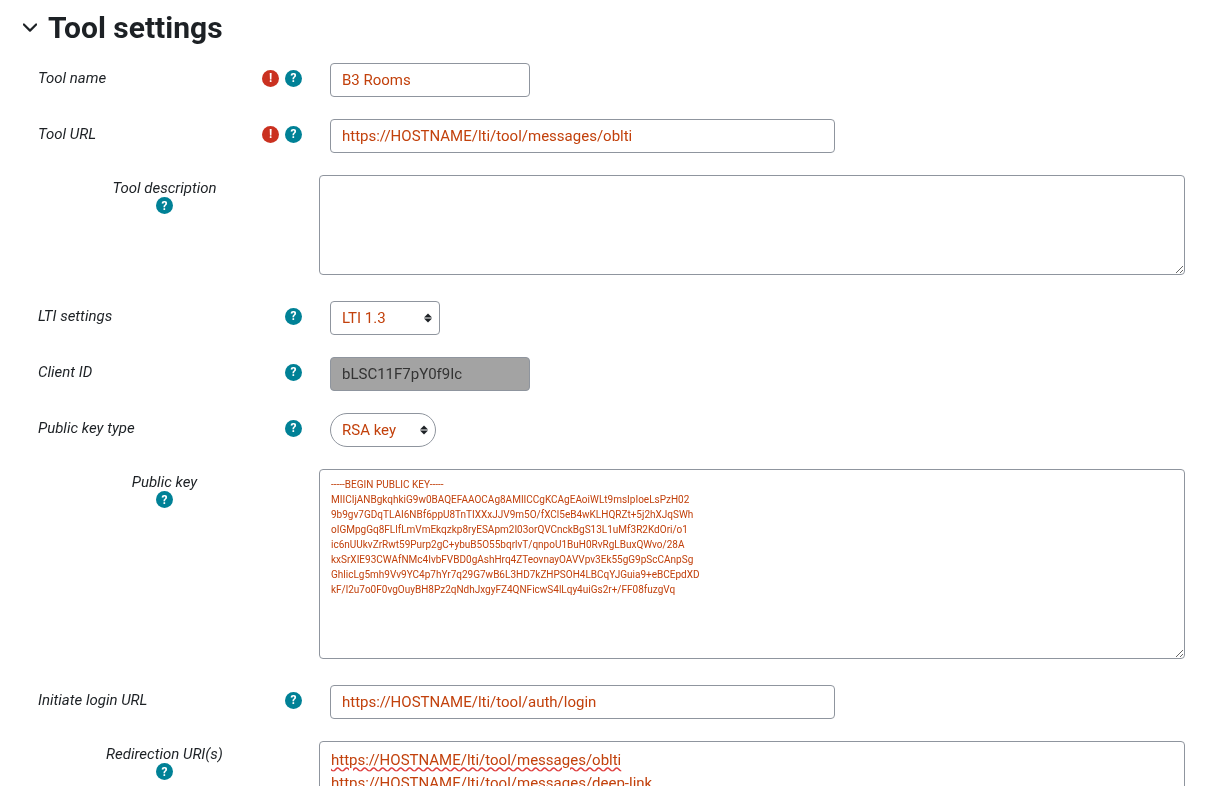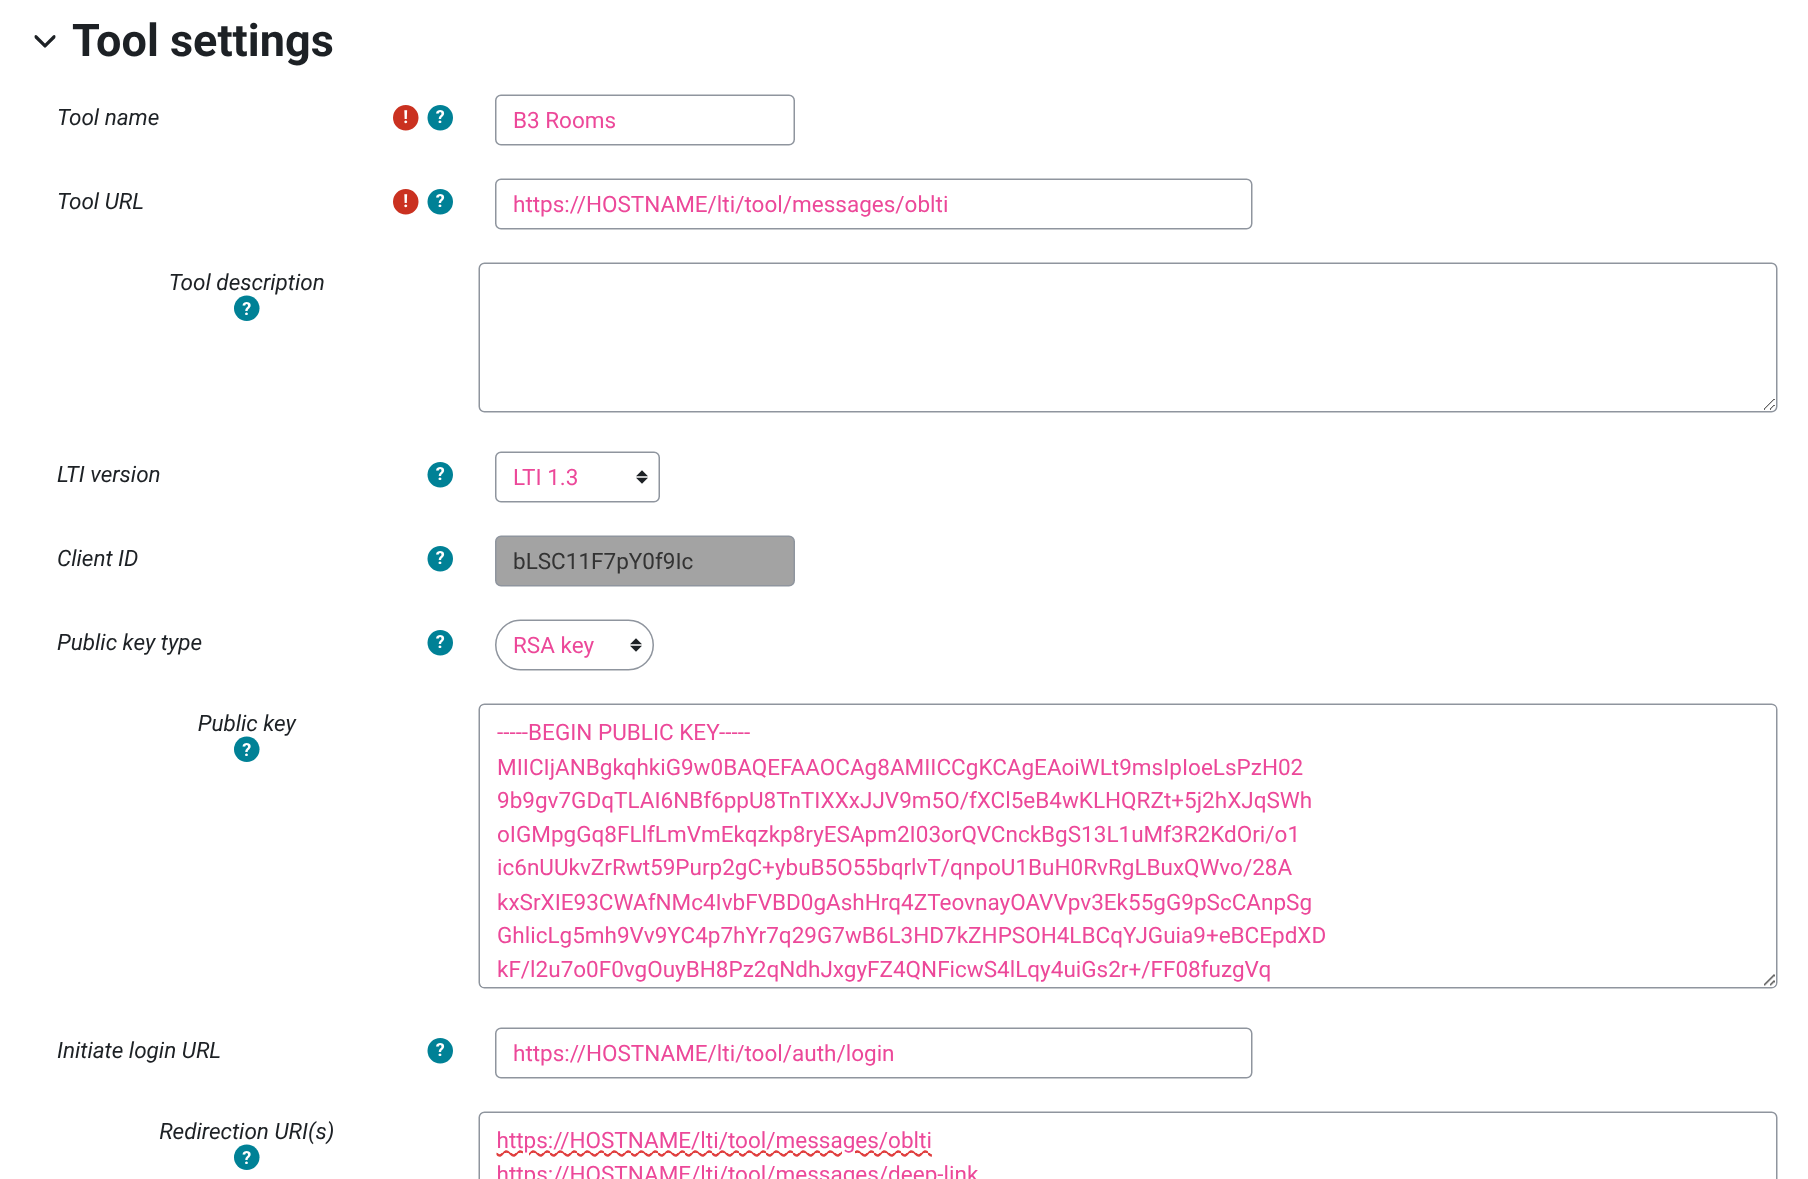--- a/index.html
+++ b/index.html
@@ -71,21 +71,21 @@
     }
     .icon-req { background: #ca3120; }
     .icon-help { background: #008196; }
     .field-col {
       flex: 1;
       padding-left: 20px;
     }
     input[type="text"], textarea, select {
       font-family: inherit;
       font-size: 15px;
-      color: #ec4899;
+      color: #c2410c;
       background: #fff;
       border: 1px solid #8f959e;
       border-radius: 4px;
       padding: 7px 11px;
     }
     input[readonly] {
       background: #a3a3a3;
       color: #333;
     }
     textarea {
@@ -93,21 +93,21 @@
       line-height: 1.5;
     }
     .w-sm { width: 200px; }
     .w-md { width: 505px; }
     .w-clientid { width: 200px; }
     .ta-desc { width: 866px; height: 100px; }
     .ta-key {
       width: 866px;
       height: 190px;
       font-family: inherit;
-      font-size: 15px;
+      font-size: 10px;
       line-height: 1.5;
       overflow-y: scroll;
     }
     .ta-redir {
       width: 866px;
       height: 80px;
       font-family: inherit;
       line-height: 1.55;
       text-decoration: underline;
       text-decoration-style: wavy;
@@ -188,21 +188,21 @@
       <span class="icon-help">?</span>
     </span>
   </div>
   <div class="field-col">
     <textarea class="ta-desc" style=""></textarea>
   </div>
 </div>
 
 <div class="form-row">
   <div class="label-col">
-    <span class="label-text">LTI version</span>
+    <span class="label-text">LTI settings</span>
     <span class="icons">
       <span class="icon-help">?</span>
     </span>
   </div>
   <div class="field-col">
     <div class="select-wrap">
       <select class="sel-lti">
         <option>LTI 1.3</option>
       </select>
       <span class="sel-arrow">

